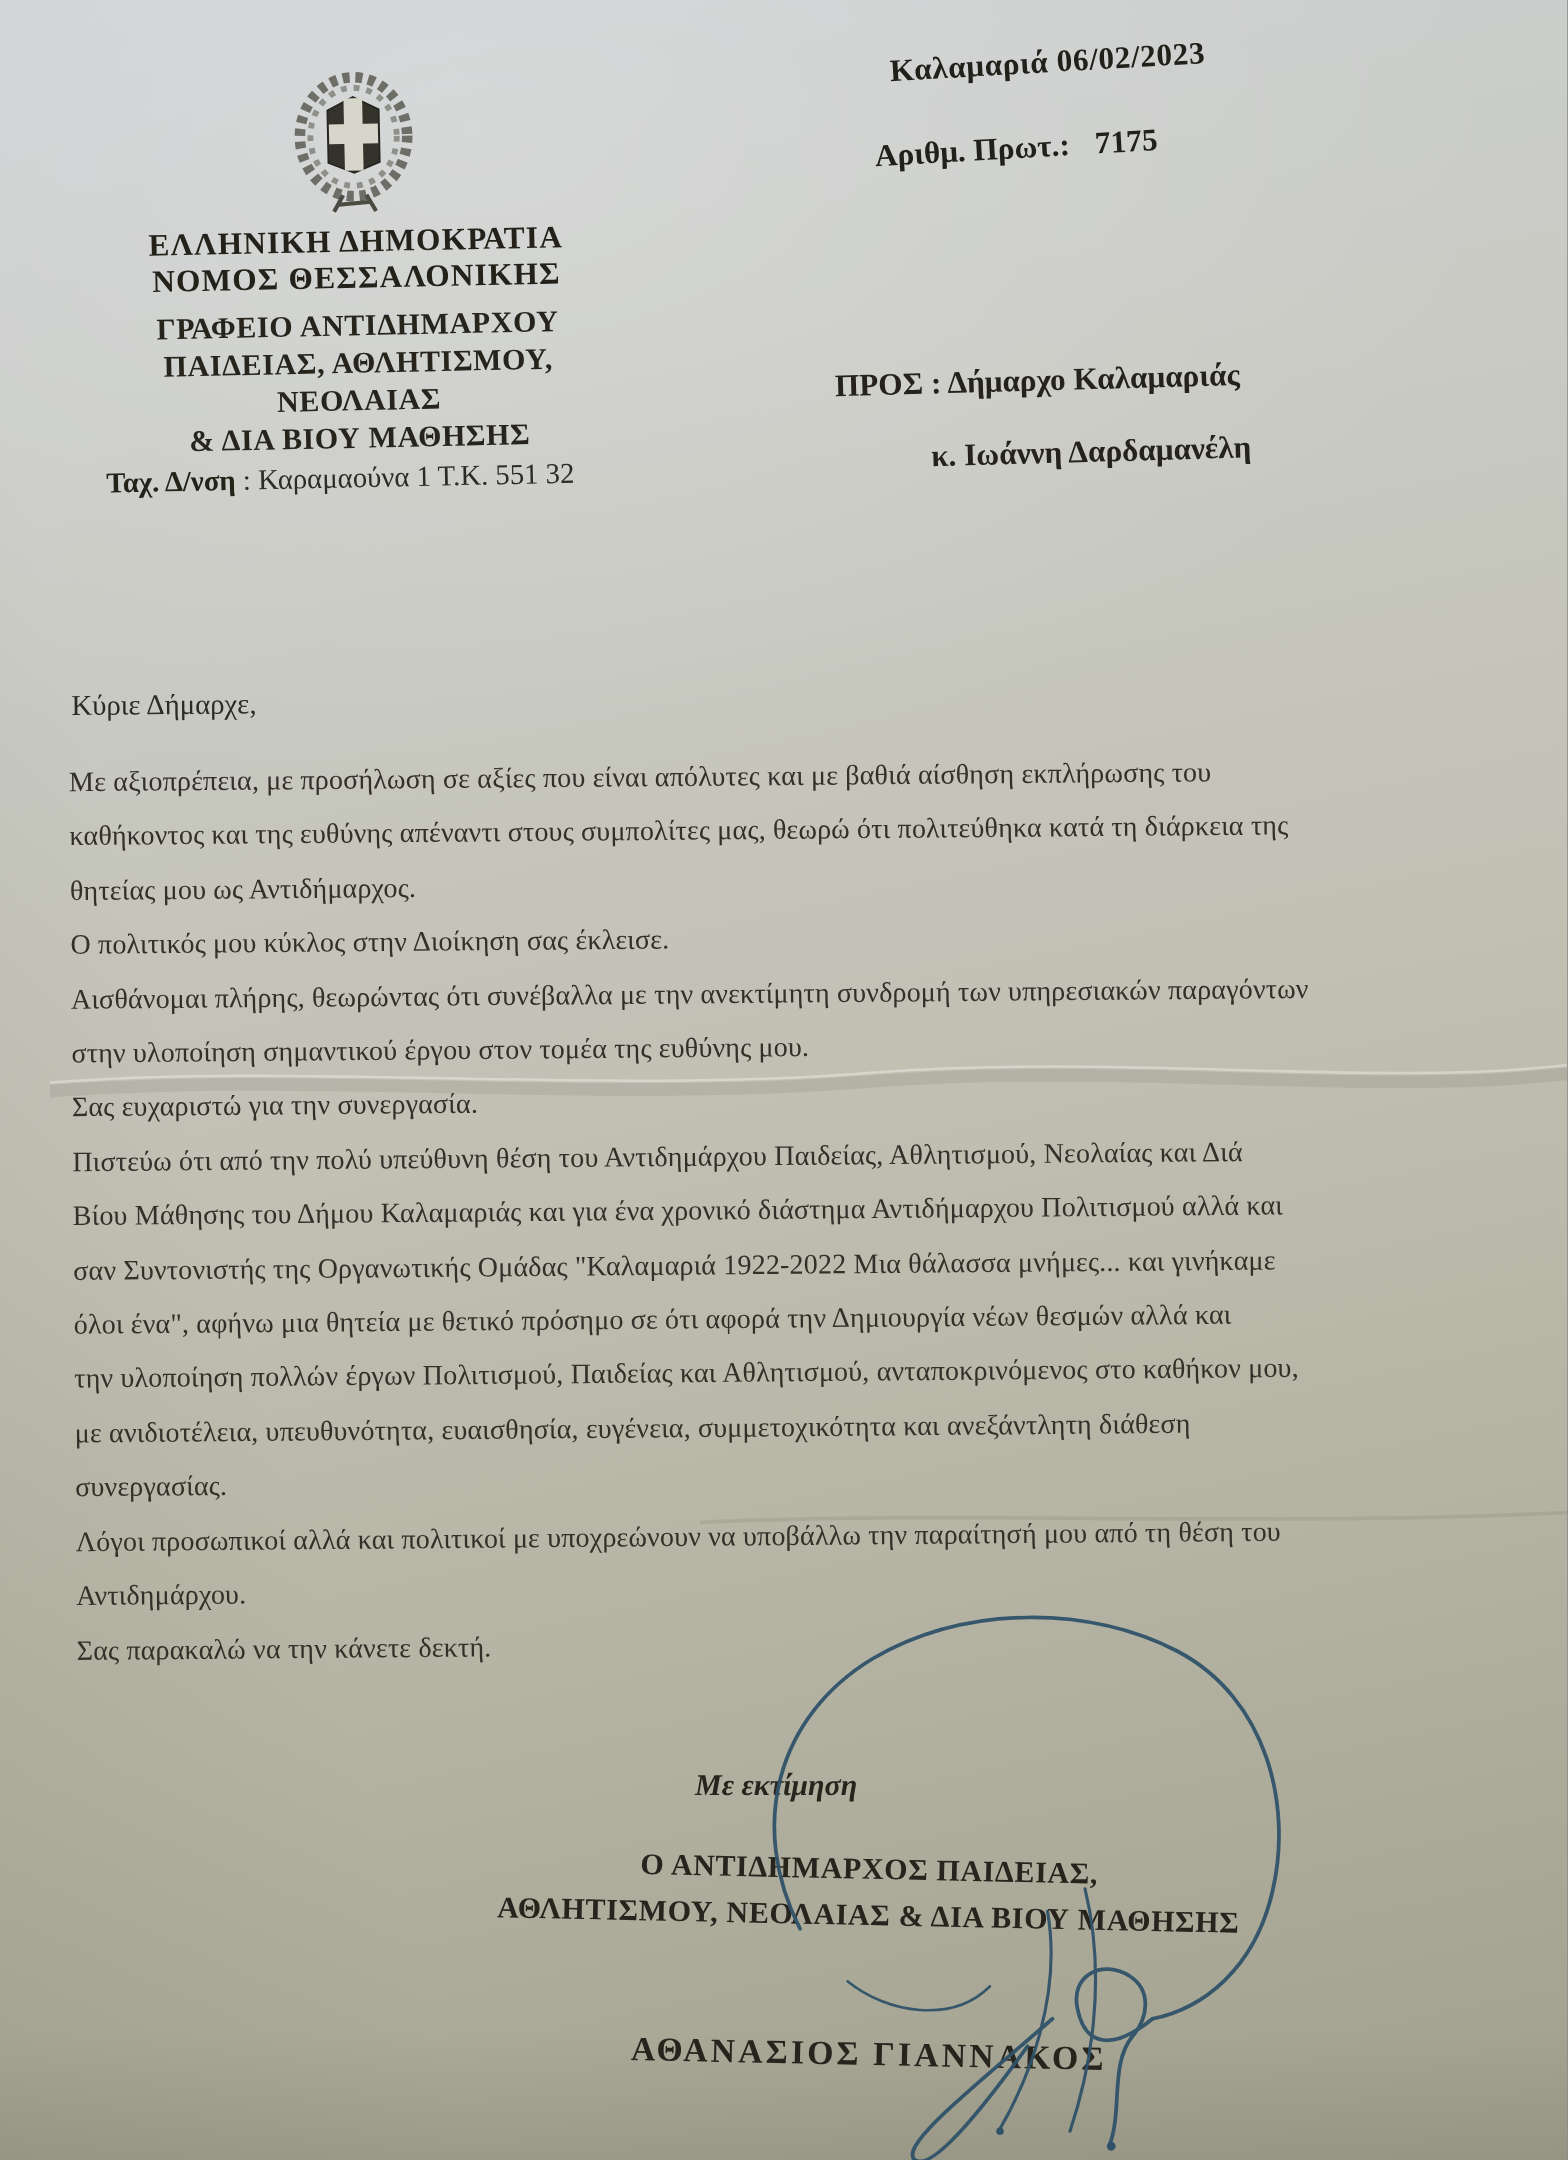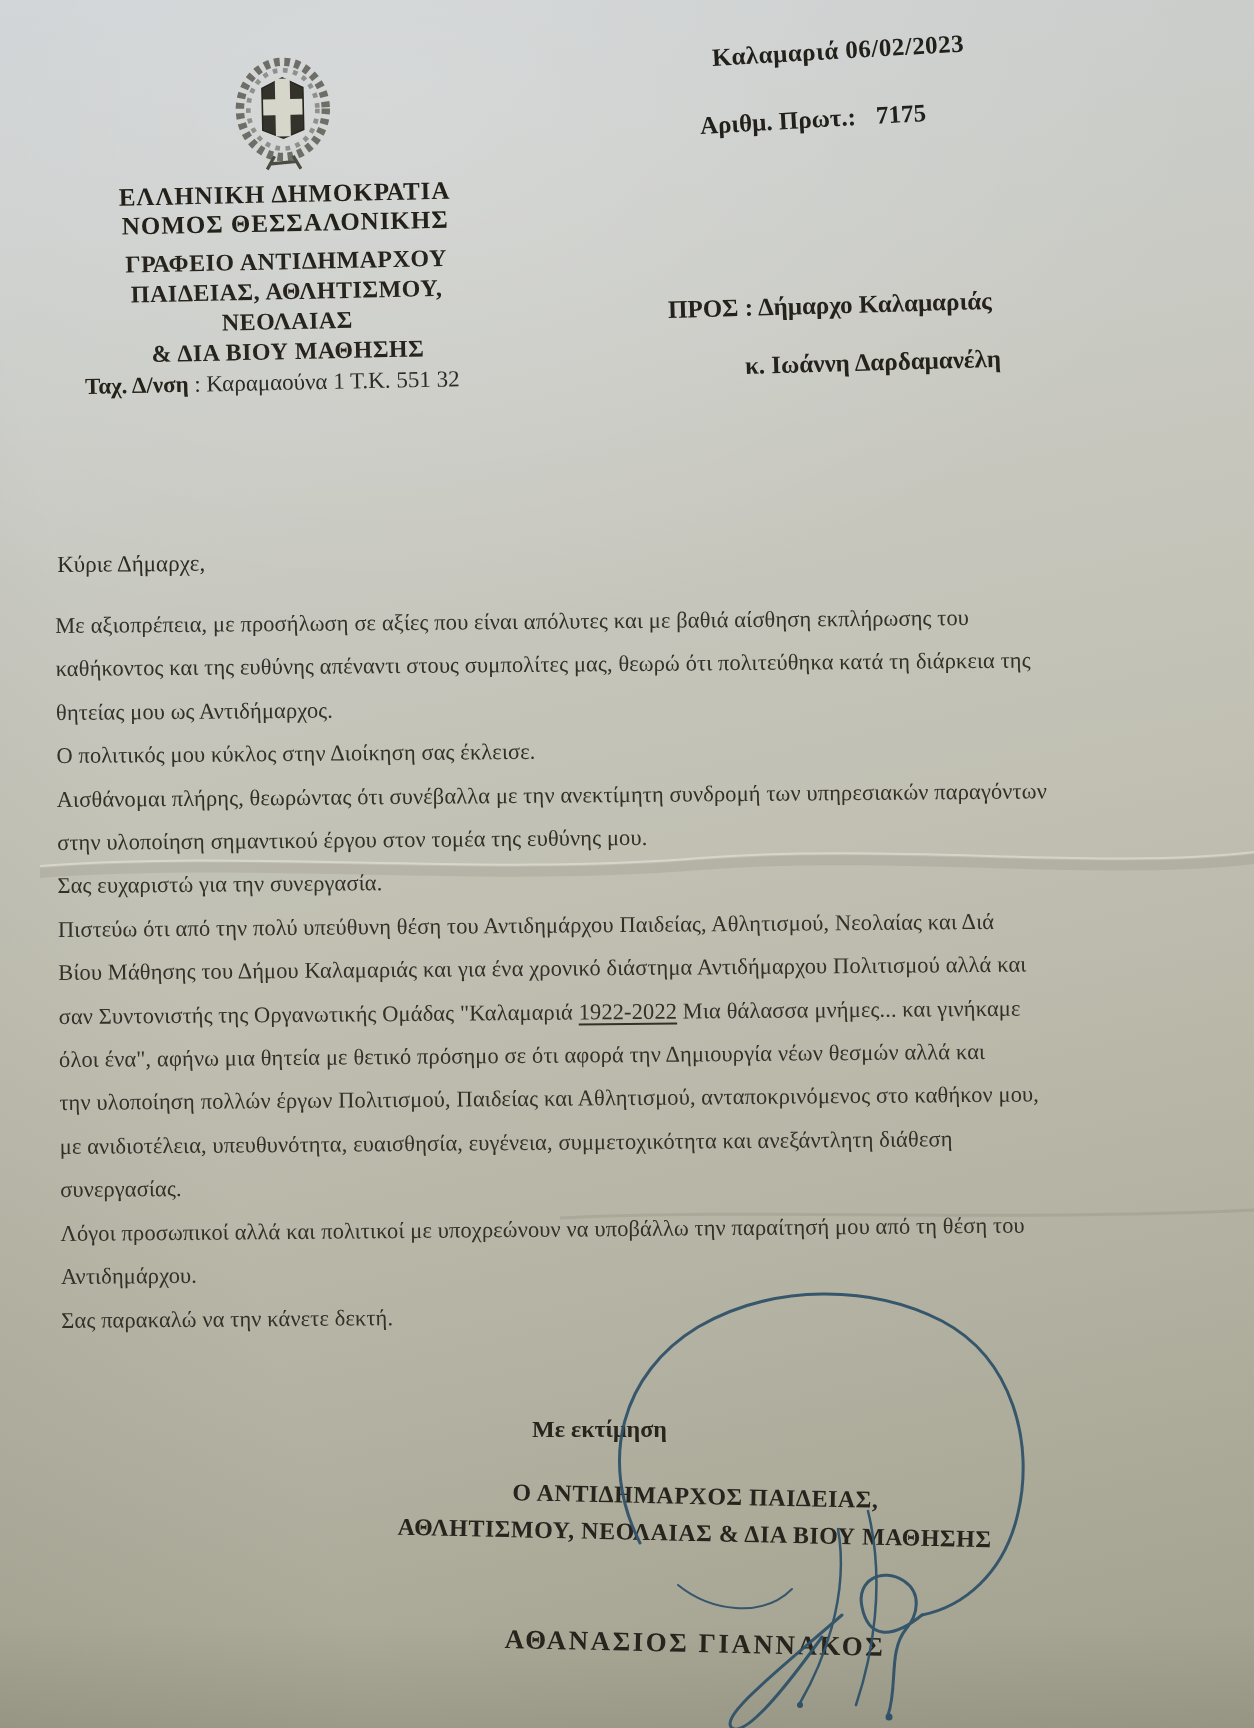--- a/index.html
+++ b/index.html
@@ -30,23 +30,23 @@
   .address .lbl{font-weight:bold;color:#242219;}
   .date-block{left:712px;top:44px;font-weight:bold;font-size:25px;color:#22201a;letter-spacing:0.5px;}
   .proto-block{left:700px;top:112px;font-weight:bold;font-size:25px;color:#22201a;}
   .proto-block .num{margin-left:14px;}
   .recipient1{left:668px;top:296px;font-weight:bold;font-size:25px;color:#24221b;}
   .recipient2{left:745px;top:352px;font-weight:bold;font-size:25px;color:#24221b;}
 
   .salutation{left:57px;top:552px;font-size:23px;}
   .body-text{left:55px;top:604px;width:1175px;font-size:22.5px;line-height:43.4px;letter-spacing:0.1px;color:#33302a;}
   .blines{white-space:pre-line;}
-  .uline{text-decoration:underline;text-underline-offset:4px;}
+  .uline{text-underline-offset:4px;}
 
-  .regards{left:532px;top:1416px;font-weight:bold;font-size:24px;color:#26241d;}
+  .regards{left:556px;top:1416px;font-weight:bold;font-size:24px;color:#26241d;font-style:italic;}
   .close-title{left:230px;top:1478px;width:930px;text-align:center;font-weight:bold;
     font-size:24px;line-height:37px;color:#26241d;white-space:pre-line;letter-spacing:0.5px;}
   .signer{left:230px;top:1628px;width:930px;text-align:center;font-weight:bold;
     font-size:27px;letter-spacing:2.5px;color:#26241d;}
 
   svg{display:block;}
   .emblem-wrap{display:flex;justify-content:center;}
   .creases{position:absolute;inset:0;pointer-events:none;}
   .signature-svg{position:absolute;left:470px;top:1285px;pointer-events:none;}
 </style>

